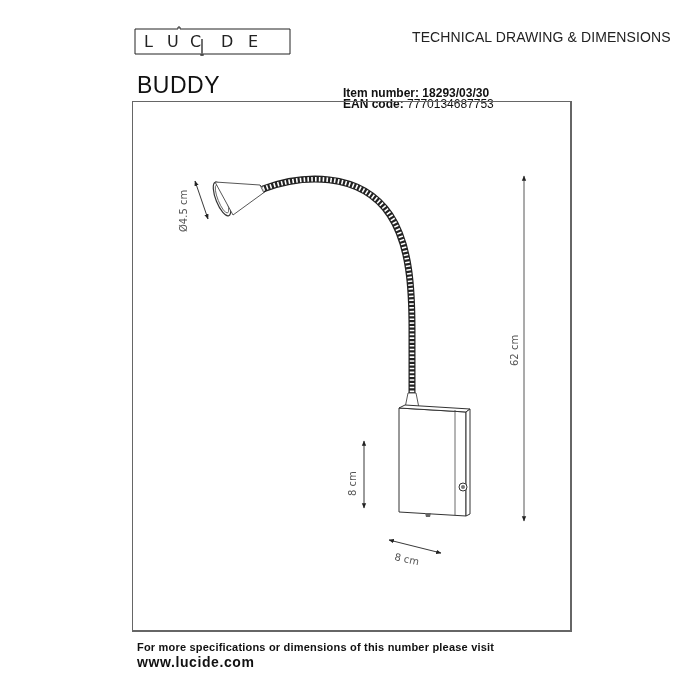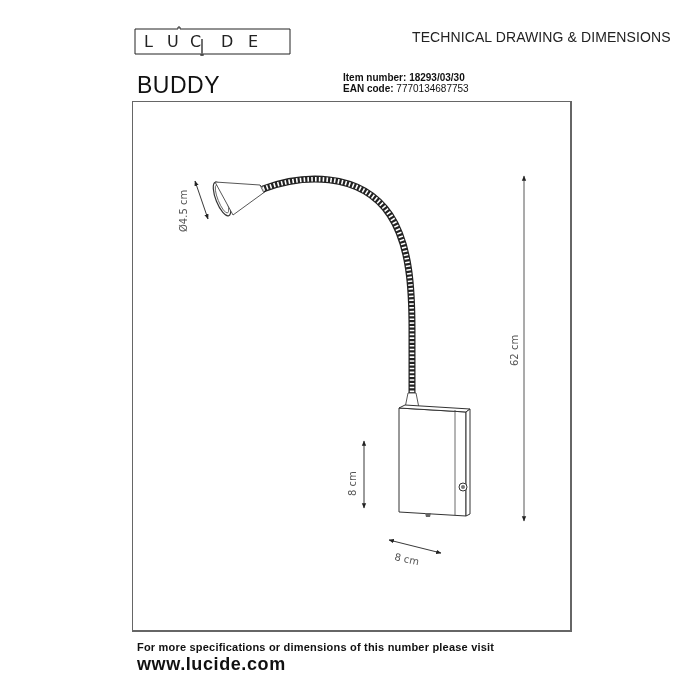--- a/index.html
+++ b/index.html
@@ -1,26 +1,26 @@
 <!DOCTYPE html>
 <html><head>
 <meta charset="utf-8">
 <style>
   html, body { margin:0; padding:0; background:#ffffff; }
   body { width:700px; height:700px; position:relative; overflow:hidden; font-family:"Liberation Sans", sans-serif; color:#111; }
   .logo { position:absolute; left:134px; top:26px; width:157px; height:30px; }
   .logo svg { width:100%; height:100%; display:block; }
   .header-right { position:absolute; left:412px; top:29px; font-size:14px; color:#222; letter-spacing:0.1px; }
   .product-name { position:absolute; left:137px; top:72px; font-size:23px; font-weight:normal; letter-spacing:0.5px; }
-  .item-info { position:absolute; left:343px; top:72px; font-size:10px; line-height:11px; color:#111; }
+  .item-info { position:absolute; left:343px; top:88px; font-size:12px; line-height:11px; color:#111; }
   .item-info b { font-weight:bold; }
   .frame { position:absolute; left:132px; top:101px; width:437px; height:528px; border:2px solid #666; border-top-width:1px; border-left-width:1px; box-sizing:content-box; }
   .drawing { position:absolute; left:0; top:0; width:700px; height:700px; pointer-events:none; }
   .footer-line { position:absolute; left:137px; top:641px; font-size:11px; font-weight:bold; letter-spacing:0.2px; }
-  .footer-url { position:absolute; left:137px; top:654px; font-size:18px; font-weight:bold; letter-spacing:0.6px; }
+  .footer-url { position:absolute; left:137px; top:654px; font-size:14px; font-weight:bold; letter-spacing:0.6px; }
   .dim-label { font-family:"DejaVu Sans", sans-serif; font-size:10px; fill:#555; }
 </style>
 </head>
 <body>
 
 <div class="logo">
   <svg viewBox="0 0 157 30">
     <path d="M1 3 H44 V1 H46 V3 H156 V28 H69 V30 H67 V28 H1 Z" fill="none" stroke="#222" stroke-width="1"></path>
     <text x="10" y="21" font-family="DejaVu Sans, sans-serif" font-size="16" fill="#222" letter-spacing="0">L</text>
     <text x="33" y="21" font-family="DejaVu Sans, sans-serif" font-size="16" fill="#222">U</text>

